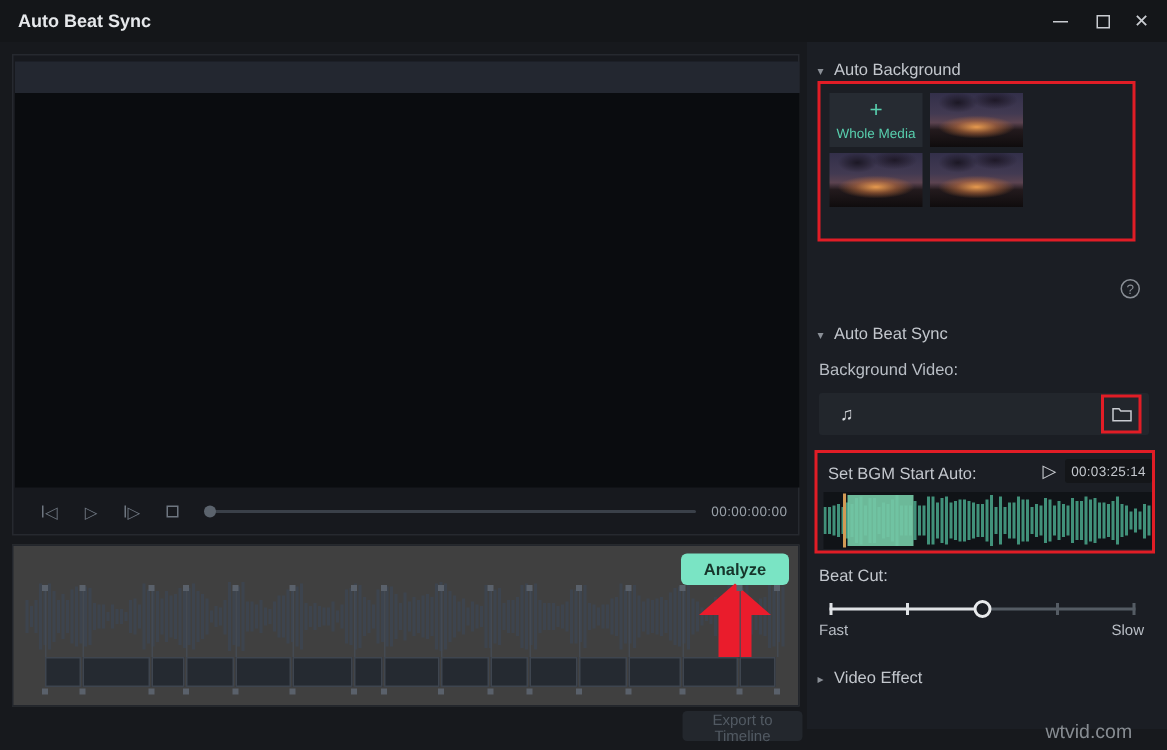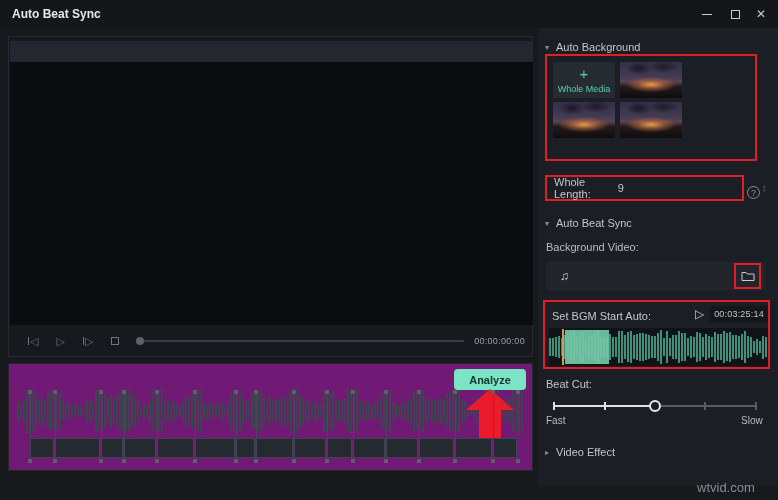--- a/index.html
+++ b/index.html
@@ -23,21 +23,21 @@
   #video{position:absolute;left:1px;top:25px;width:523px;height:263px;background:#0a0c0f;}
   #controls{position:absolute;left:1px;top:288px;width:523px;height:32px;display:flex;align-items:center;}
   .ctl{color:#6e7680;font-size:11px;margin-left:18px;display:flex;align-items:center;gap:1px;cursor:pointer;}
   .ctl .bar{width:1px;height:8px;background:#6e7680;display:inline-block;}
   .ctl .stopbox{width:8px;height:8px;border:1px solid #6e7680;display:inline-block;}
   #seek{position:relative;flex:1;height:2px;background:#3a4049;margin:0 10px 0 18px;border-radius:1px;}
   #seek-handle{position:absolute;left:-1px;top:-3px;width:8px;height:8px;border-radius:50%;background:#5b636d;}
   #preview-time{font-size:9px;color:#9aa1a9;margin-right:8px;letter-spacing:.3px;}
 
   
-  #analysis{position:absolute;left:8px;top:363px;width:525px;height:108px;background:#701a75;border:1px solid #23262c;}
+  #analysis{position:absolute;left:8px;top:363px;width:525px;height:108px;background:#404040;border:1px solid #23262c;}
   #graywave{position:absolute;left:8px;top:22px;width:509px;height:50px;display:flex;align-items:center;}
   #graywave .wbar{flex:none;width:2px;margin-right:1px;background:#3d444e;}
   .beatdot{position:absolute;width:4px;height:4px;background:#5a616b;top:26px;}
   .beatline{position:absolute;width:1px;top:30px;height:44px;background:#454c56;opacity:.8;}
   #segments{position:absolute;left:8px;top:74px;width:509px;height:20px;}
   .seg{position:absolute;top:0;height:20px;background:#252a31;border:1px solid #3e454f;}
   .segdot{position:absolute;width:4px;height:4px;background:#5a616b;top:95px;}
   #analyze-btn{position:absolute;right:6px;top:5px;width:72px;height:21px;background:#7ae4c4;border:none;border-radius:4px;color:#16352b;font-size:11px;font-weight:700;cursor:pointer;}
   #red-arrow{position:absolute;left:457px;top:25px;width:48px;height:50px;}
   #red-arrow .head{position:absolute;left:0;top:0;width:0;height:0;border-left:24px solid transparent;border-right:24px solid transparent;border-bottom:21px solid #ea1c2c;}
@@ -132,28 +132,20 @@
           </div>
         <div class="thumb">
             <div class="cloud"></div>
           </div>
         <div class="thumb">
             <div class="cloud"></div>
           </div>
       </div>
     </div>
 
-    <div class="redbox" id="wl-box">
-      <span id="wl-label">Whole Length:</span>
-      <input id="wl-value" value="9" style="">
-      <span id="wl-spin">
-        <span>▲</span>
-        <span>▼</span>
-      </span>
-    </div>
     <div id="help-icon">?</div>
 
     <div class="sec-header" id="abs-header">
       <span class="caret">▾</span>
       <span>Auto Beat Sync</span>
     </div>
 
     <div id="bgm-label">Background Video:</div>
 
     <div id="music-row">
@@ -530,15 +522,16 @@
       <div class="beatline" style="left: 445.74px;"></div>
       <div class="segdot" style="left: 443.74px;"></div>
       <div class="beatdot" style="left: 481.915px;"></div>
       <div class="beatline" style="left: 483.915px;"></div>
       <div class="segdot" style="left: 481.915px;"></div>
       <div class="beatdot" style="left: 507.365px;"></div>
       <div class="beatline" style="left: 509.365px;"></div>
       <div class="segdot" style="left: 507.365px;"></div>
     </div>
 
+  <button id="export-btn">Export to Timeline</button>
 
   <div id="watermark">wtvid.com</div>
 </div>
 
 </body></html>

